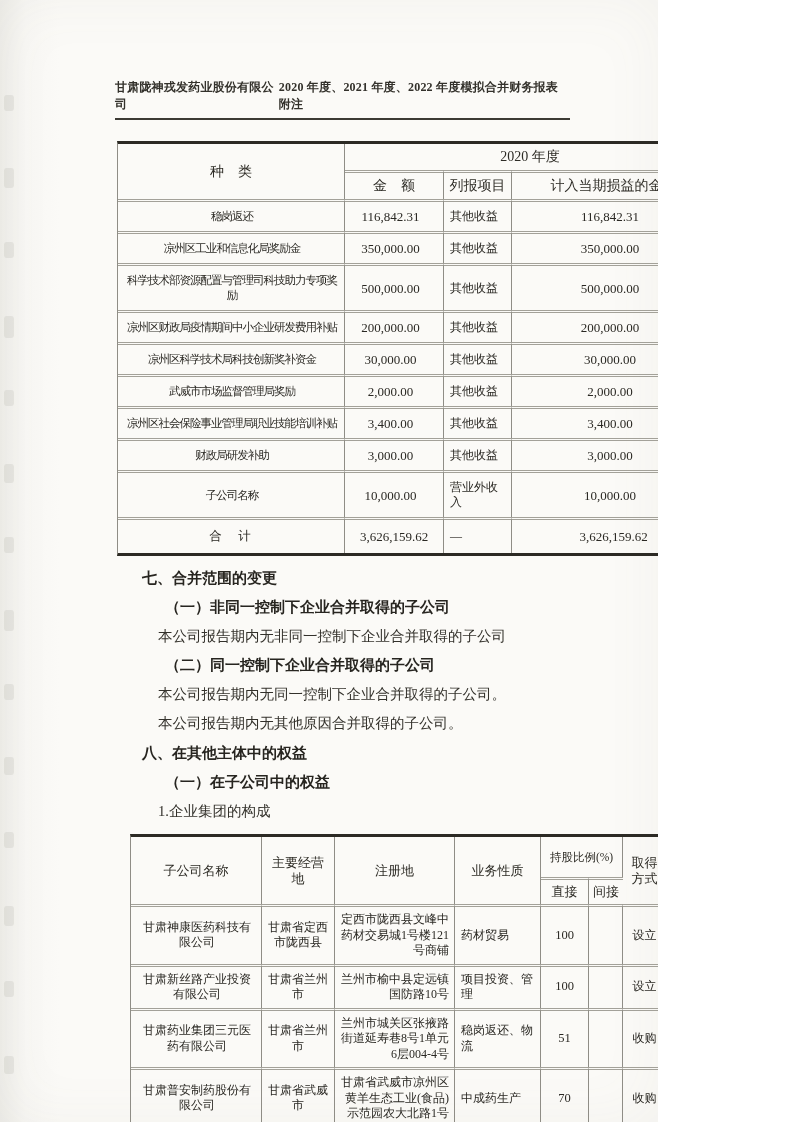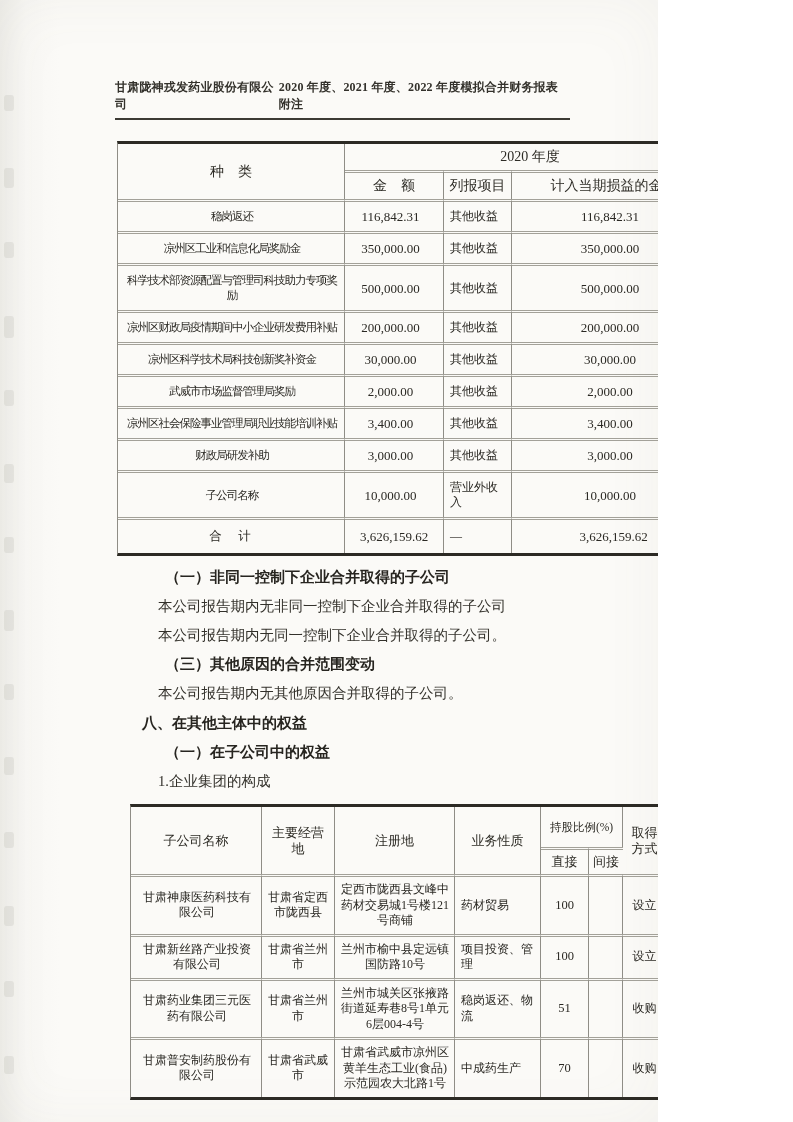--- a/index.html
+++ b/index.html
@@ -72,21 +72,21 @@
     border-left:1px solid #8f8d86;border-right:1px solid #8f8d86;
   }
   .t2 th,.t2 td{border-right:1px solid #8f8d86;vertical-align:middle;box-sizing:border-box;}
   .t2 th:last-child,.t2 td:last-child{border-right:none;}
   .t2 thead th{font-weight:normal;font-size:13px;text-align:center;padding:6px 4px;line-height:16px;color:#2e2c26;}
   .t2 thead th.shareholding{font-size:11.5px;white-space:nowrap;padding:12px 2px;}
   .t2 thead tr:nth-child(2) th{border-top:3px double #a3a199;padding:4px 2px;}
   .t2 tbody td{border-top:3px double #a3a199;padding:5px 5px;font-size:12px;line-height:15.5px;}
   .t2 td.c-name{text-align:center;padding-left:7px;}
   .t2 td.c-place{text-align:center;}
-  .t2 td.c-reg{text-align:center;padding-left:6px;}
+  .t2 td.c-reg{text-align:right;padding-left:6px;}
   .t2 td.c-biz{text-align:left;padding-left:6px;}
   .t2 td.c-pct{text-align:center;font-size:12.5px;}
   .t2 td.c-method{text-align:center;}
   .t2 td.c-remark{text-align:center;padding:5px 4px;}
 </style>
 </head>
 <body>
 
 <div class="page">
 
@@ -188,24 +188,25 @@
       <tr class="total">
         <td class="cat">合　计</td>
         <td class="num">3,626,159.62</td>
         <td class="item">—</td>
         <td class="num">3,626,159.62</td>
       </tr>
     </tbody>
   </table>
 
   <div class="sections">
+    <div class="h-num">七、合并范围的变更</div>
     <div class="h-sub">（一）非同一控制下企业合并取得的子公司</div>
     <div class="para">本公司报告期内无非同一控制下企业合并取得的子公司</div>
+    <div class="h-sub">（二）同一控制下企业合并取得的子公司</div>
     <div class="para">本公司报告期内无同一控制下企业合并取得的子公司。</div>
-    <div class="h-sub">（三）其他原因的合并范围变动</div>
     <div class="para">本公司报告期内无其他原因合并取得的子公司。</div>
     <div class="h-num">八、在其他主体中的权益</div>
     <div class="h-sub">（一）在子公司中的权益</div>
     <div class="para">1.企业集团的构成</div>
   </div>
 
   <table class="t2">
     <colgroup>
         <col style="width:131px">
         <col style="width:73px">

